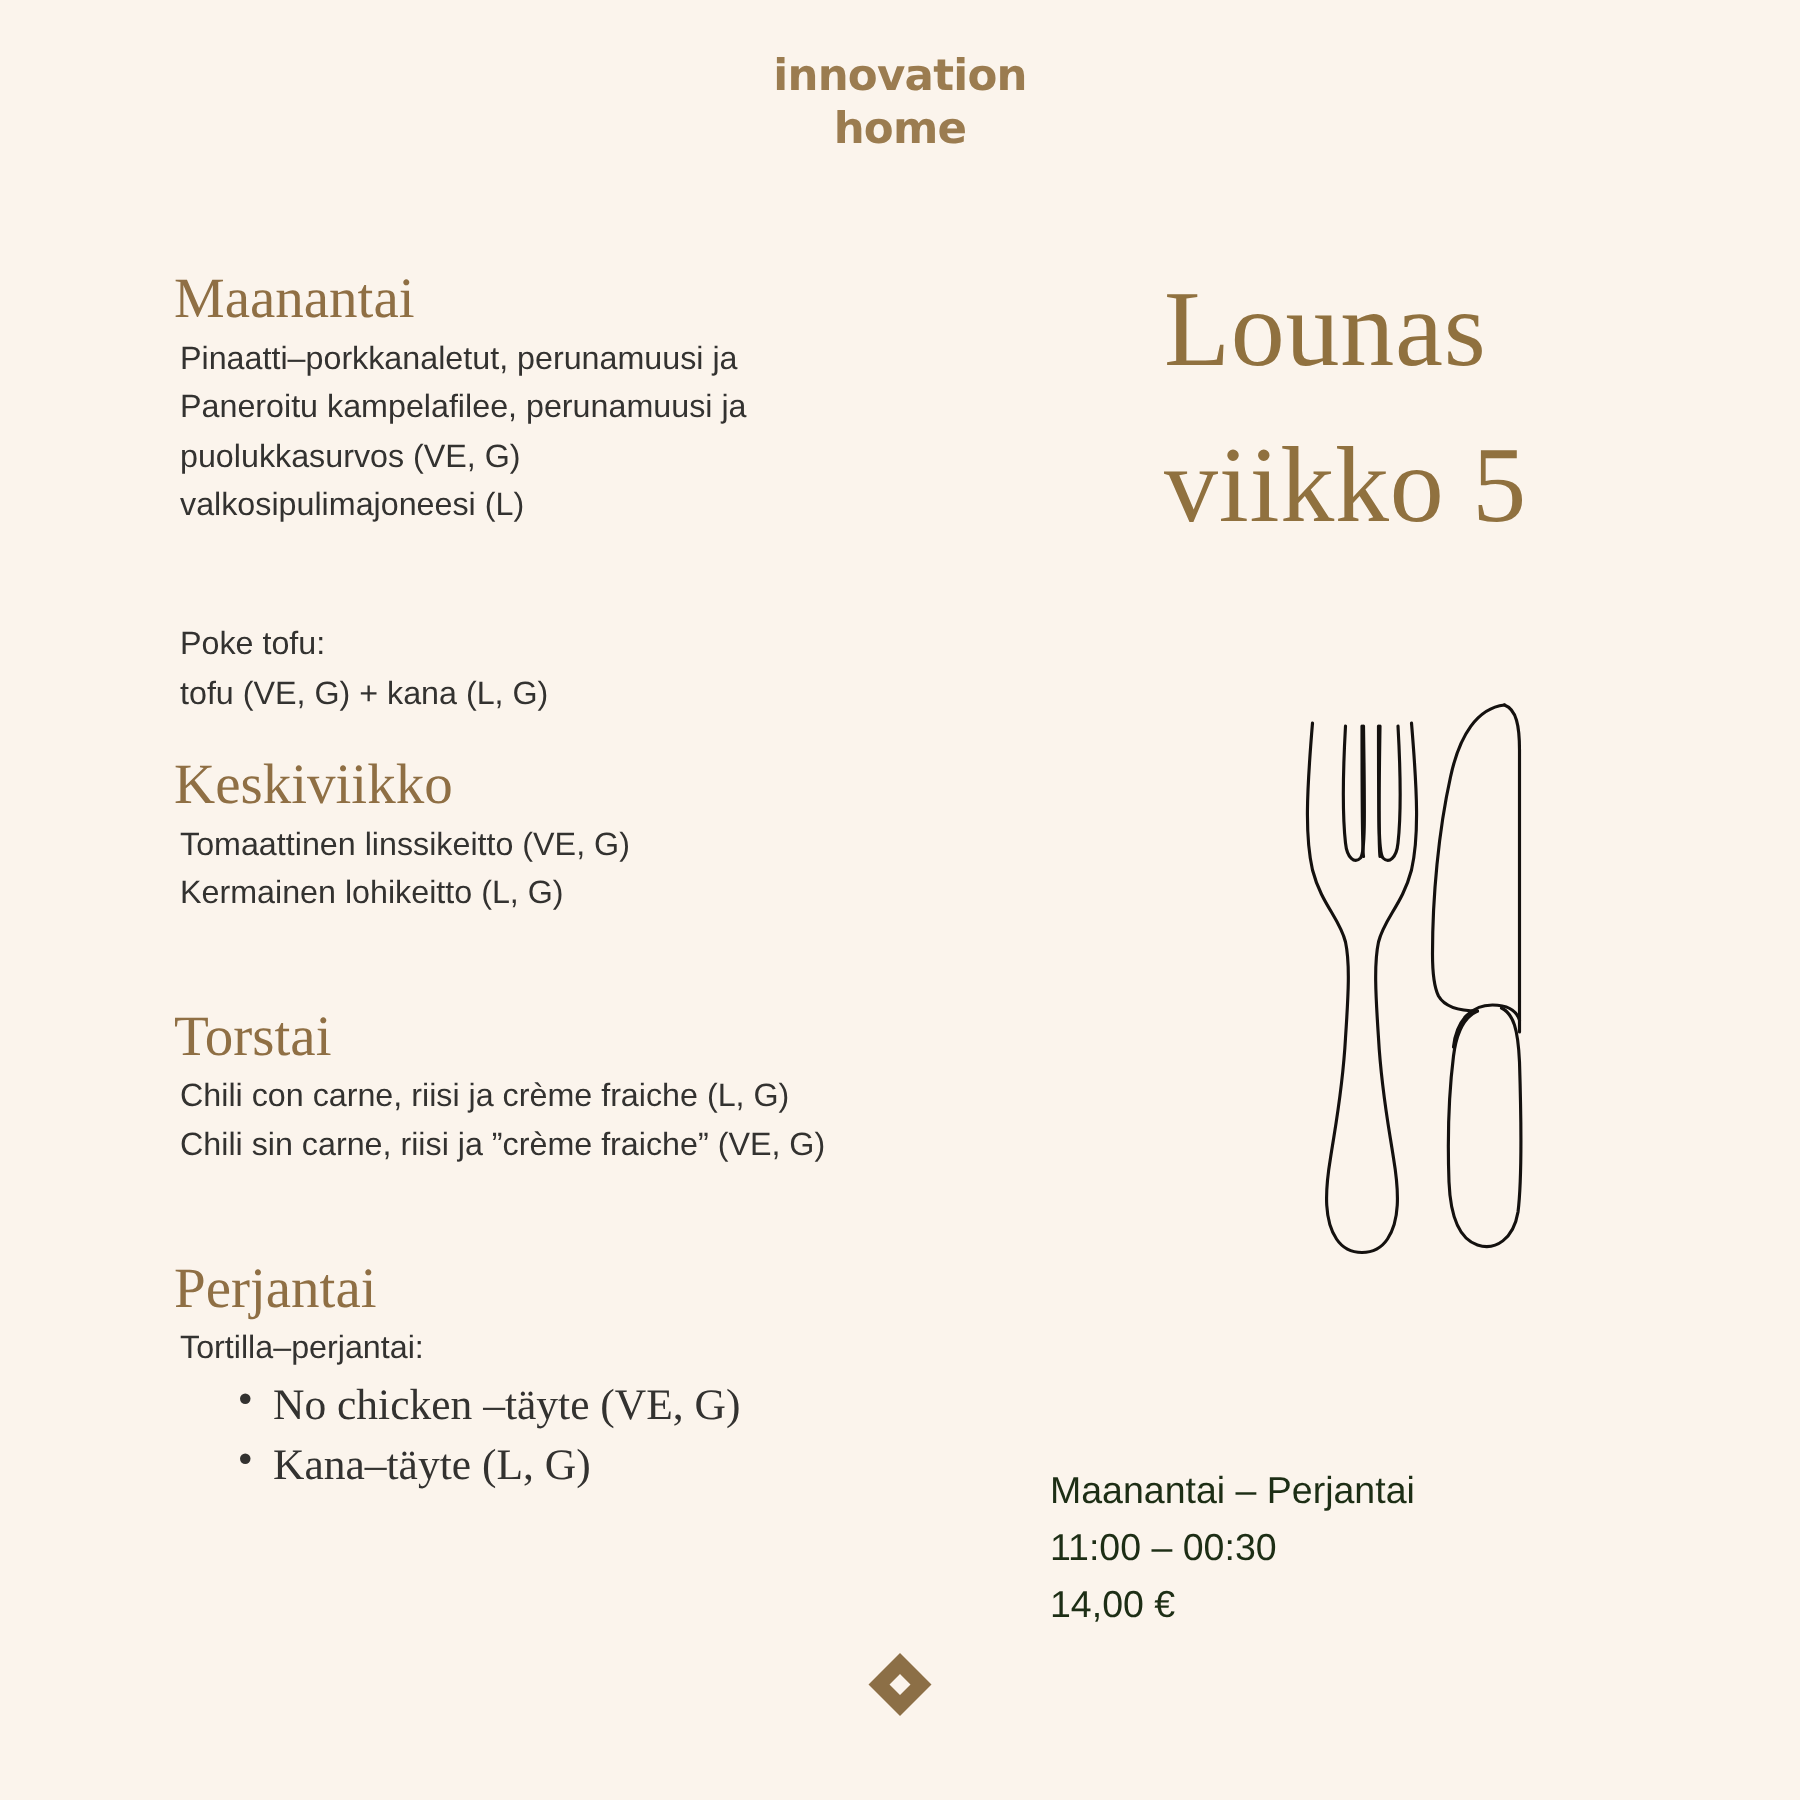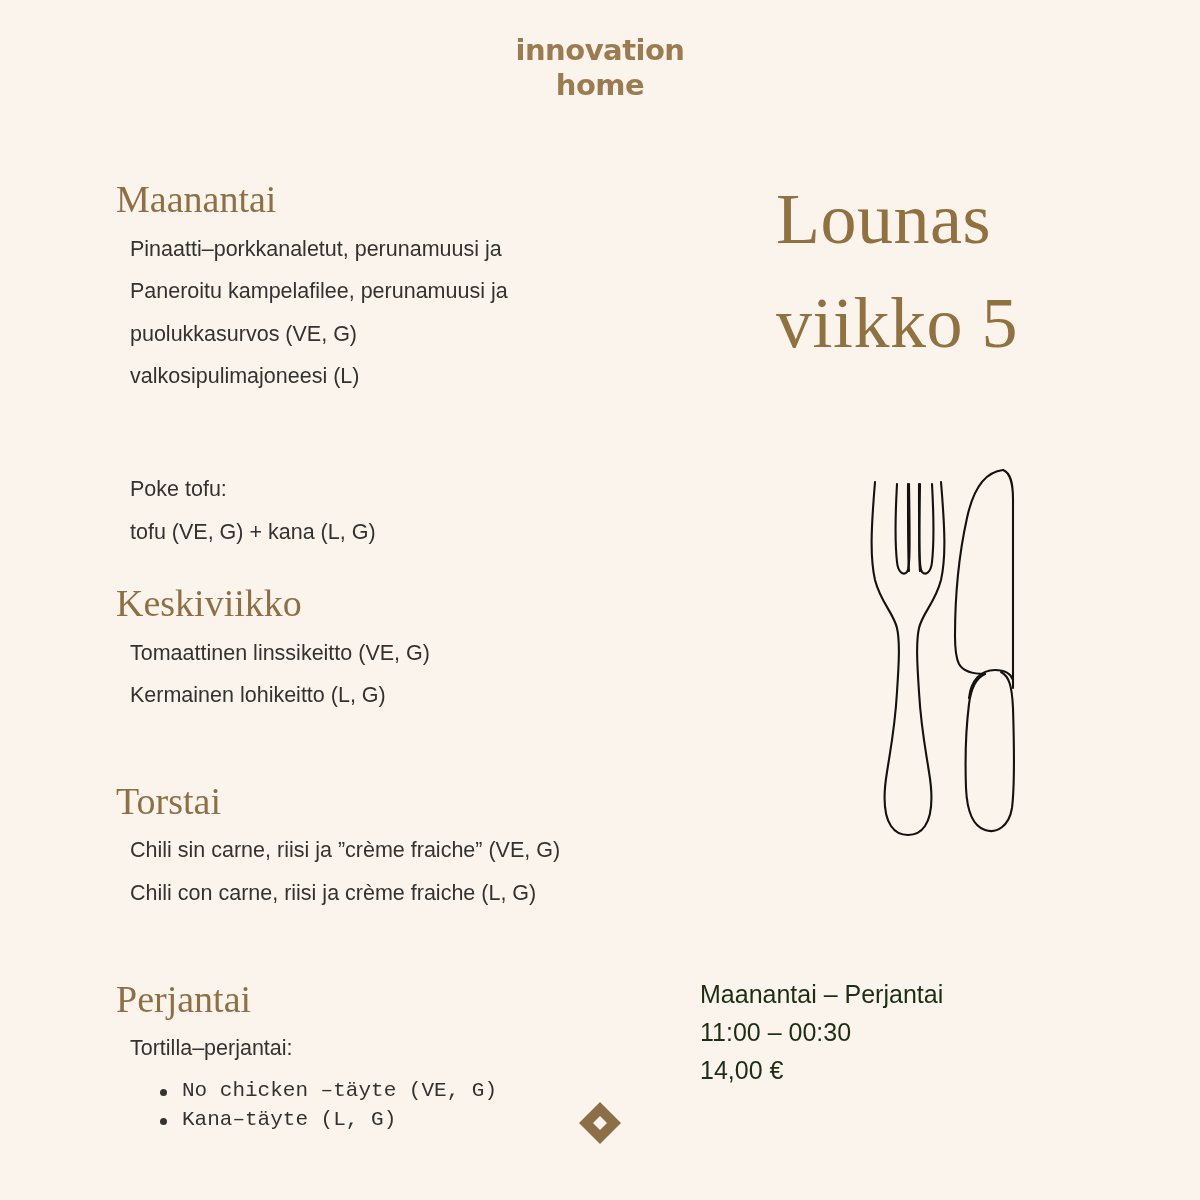--- a/index.html
+++ b/index.html
@@ -62,33 +62,33 @@
   .day-lines {
     margin: 0;
     padding: 0;
     list-style: none;
   }
   .day-lines li {
     font-family: "Liberation Sans", sans-serif;
     color: #333230;
     font-size: 21.5px;
     line-height: 1.33;
-    margin: 14px;
+    margin: 4px;
     padding: 0;
     max-width: 530px;
   }
   .bullet-list {
     margin: 0;
     padding: 0 0 0 44px;
     list-style: none;
   }
   .bullet-list li {
-    font-family: Liberation Mono, monospace;
+    font-family: Liberation Serif, serif;
     color: #333230;
-    font-size: 21px;
+    font-size: 29px;
     line-height: 1.38;
     position: relative;
     padding-left: 22px;
   }
   .bullet-list li::before {
     content: "";
     position: absolute;
     left: 0;
     top: 12px;
     width: 7px;
@@ -180,22 +180,22 @@
     <ul class="day-lines">
       <li>Tomaattinen linssikeitto (VE, G)</li>
       <li>Kermainen lohikeitto (L, G)</li>
     </ul>
   </div>
   <div class="gap-lg"></div>
 
   <div class="day-block">
     <h2 class="day-name">Torstai</h2>
     <ul class="day-lines">
+      <li>Chili con carne, riisi ja crème fraiche (L, G)</li>
       <li>Chili sin carne, riisi ja ”crème fraiche” (VE, G)</li>
-      <li>Chili con carne, riisi ja crème fraiche (L, G)</li>
     </ul>
   </div>
   <div class="gap-lg"></div>
 
   <div class="day-block">
     <h2 class="day-name">Perjantai</h2>
     <ul class="day-lines">
       <li>Tortilla–perjantai:</li>
     </ul>
     <ul class="bullet-list">

